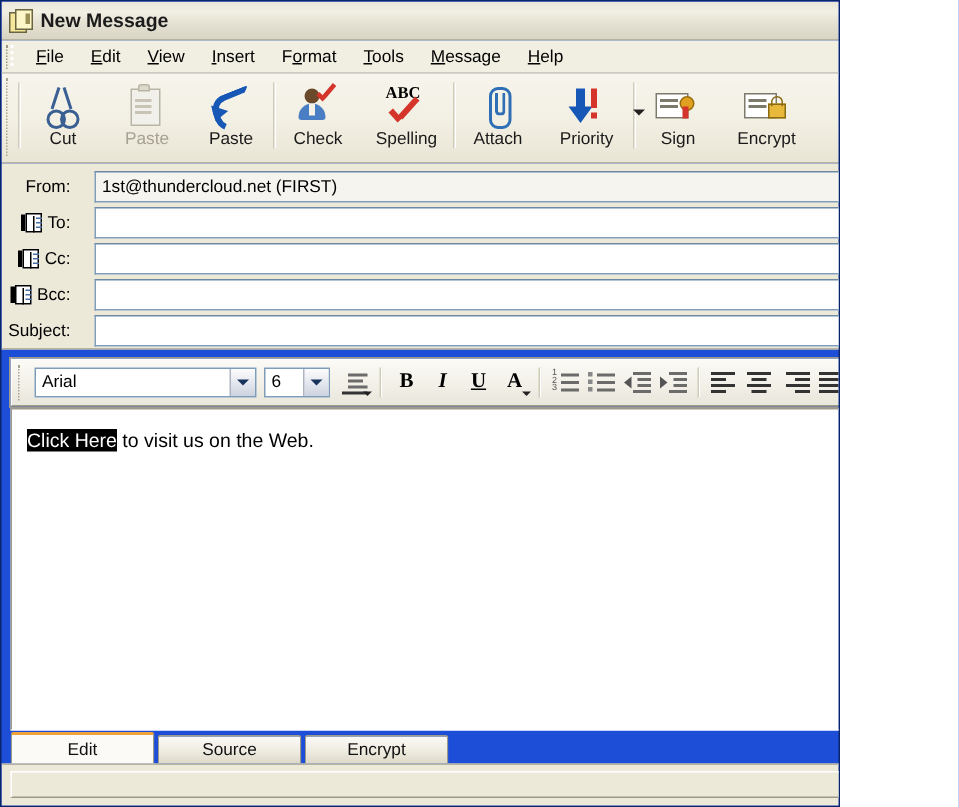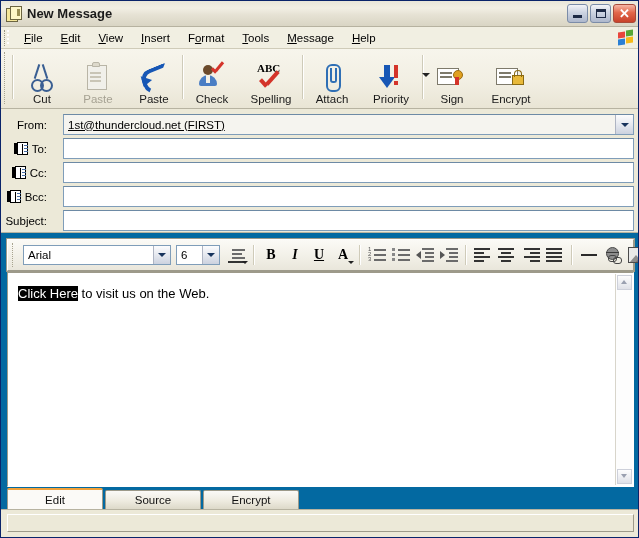--- a/index.html
+++ b/index.html
@@ -8,24 +8,24 @@
     background: #ffffff;
   }
   body {
     font-family: "Liberation Sans", sans-serif;
     font-size: 11px;
     color: #000000;
     -webkit-font-smoothing: none;
   }
   #app {
     position: relative;
-    width: 639px;
+    width: 560px;
     height: 538px;
     overflow: hidden;
-    background: #0369a1;
+    background: #1d4ed8;
     border: 1px solid #0a246a;
     box-sizing: border-box;
   }
 
   
   .titlebar {
     position: absolute;
     left: 0; top: 0;
     width: 639px; height: 26px;
     background: linear-gradient(to bottom,
@@ -174,21 +174,21 @@
     border-left: 1px dotted #a8a490;
     flex: 0 0 auto;
   }
   .tbtn {
     width: 56px;
     height: 54px;
     margin-top: 2px;
     display: flex;
     flex-direction: column;
     align-items: center;
-    justify-content: flex-end;
+    justify-content: flex-start;
     flex: 0 0 auto;
     position: relative;
   }
   .tbtn.wide { width: 62px; }
   .tbtn .ic {
     height: 30px;
     width: 32px;
     margin-top: 5px;
     position: relative;
   }
@@ -337,21 +337,21 @@
     border: 1px solid #7f9db9;
     border-top-color: #6d8aa5;
     box-sizing: border-box;
     display: flex;
     align-items: center;
     padding-left: 4px;
     font-size: 11.5px;
     color: #000;
     position: relative;
   }
-  .hfield.gray { background: #f5f4ef; text-decoration: underline; }
+  .hfield.gray { background: #f5f4ef; }
   .hfield .combo-btn {
     position: absolute;
     right: 0; top: 0;
     width: 18px; height: 19px;
     background: linear-gradient(to bottom, #fcfcfd 0%, #e5e8ef 50%, #ccd2df 100%);
     border-left: 1px solid #aeb4c2;
     box-sizing: border-box;
   }
   .hfield .combo-btn:after {
     content: "";

